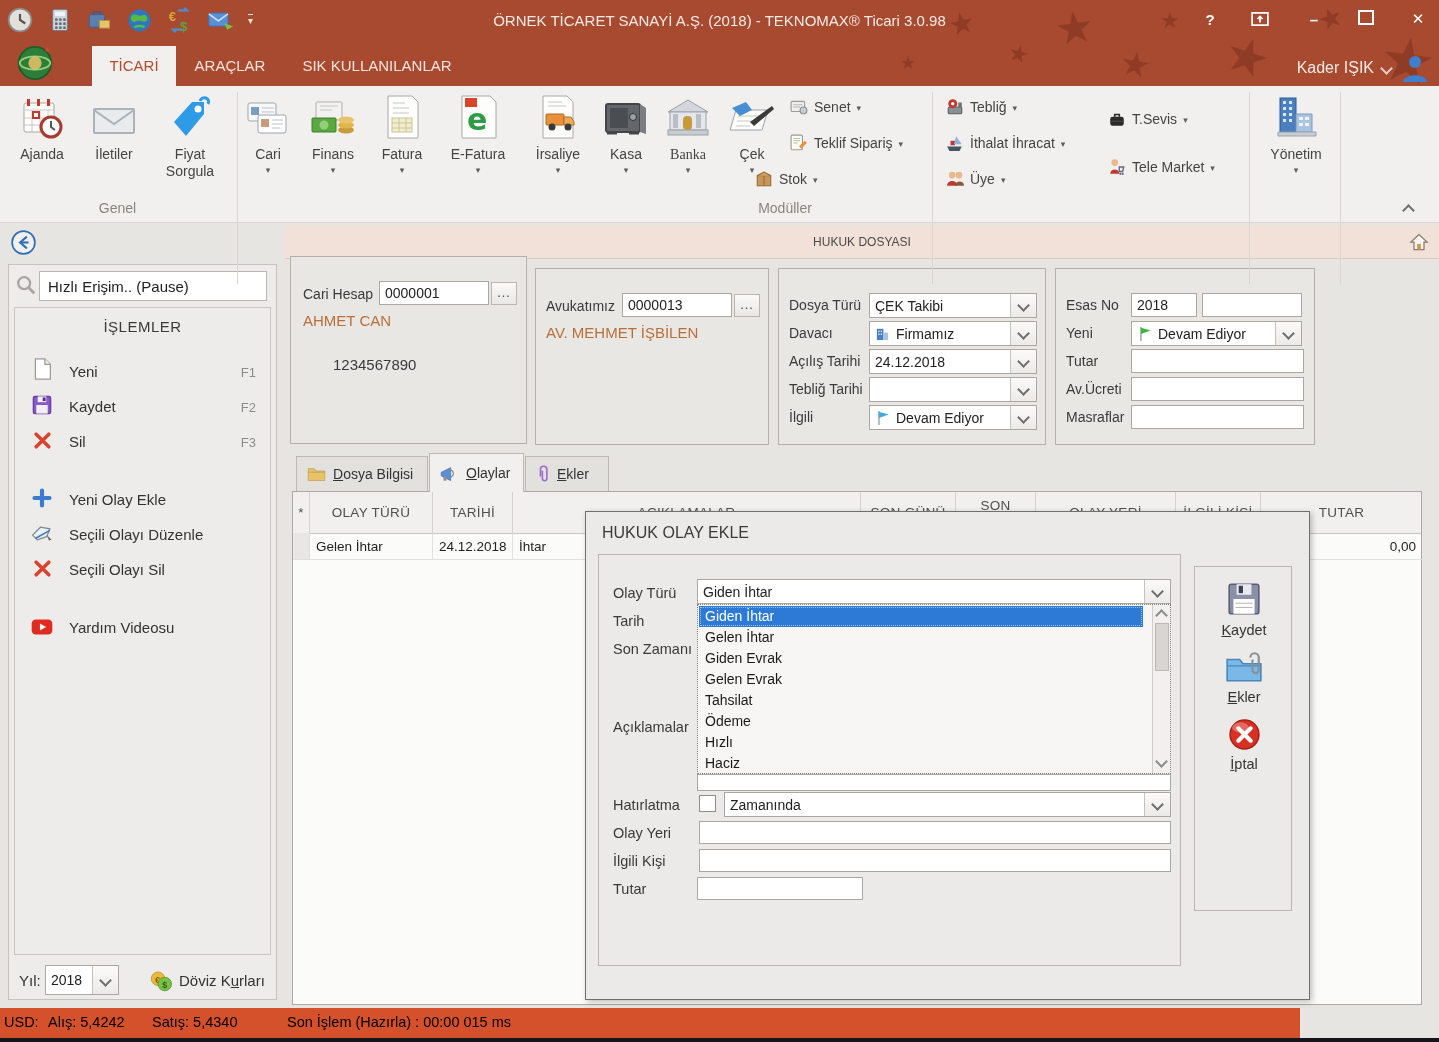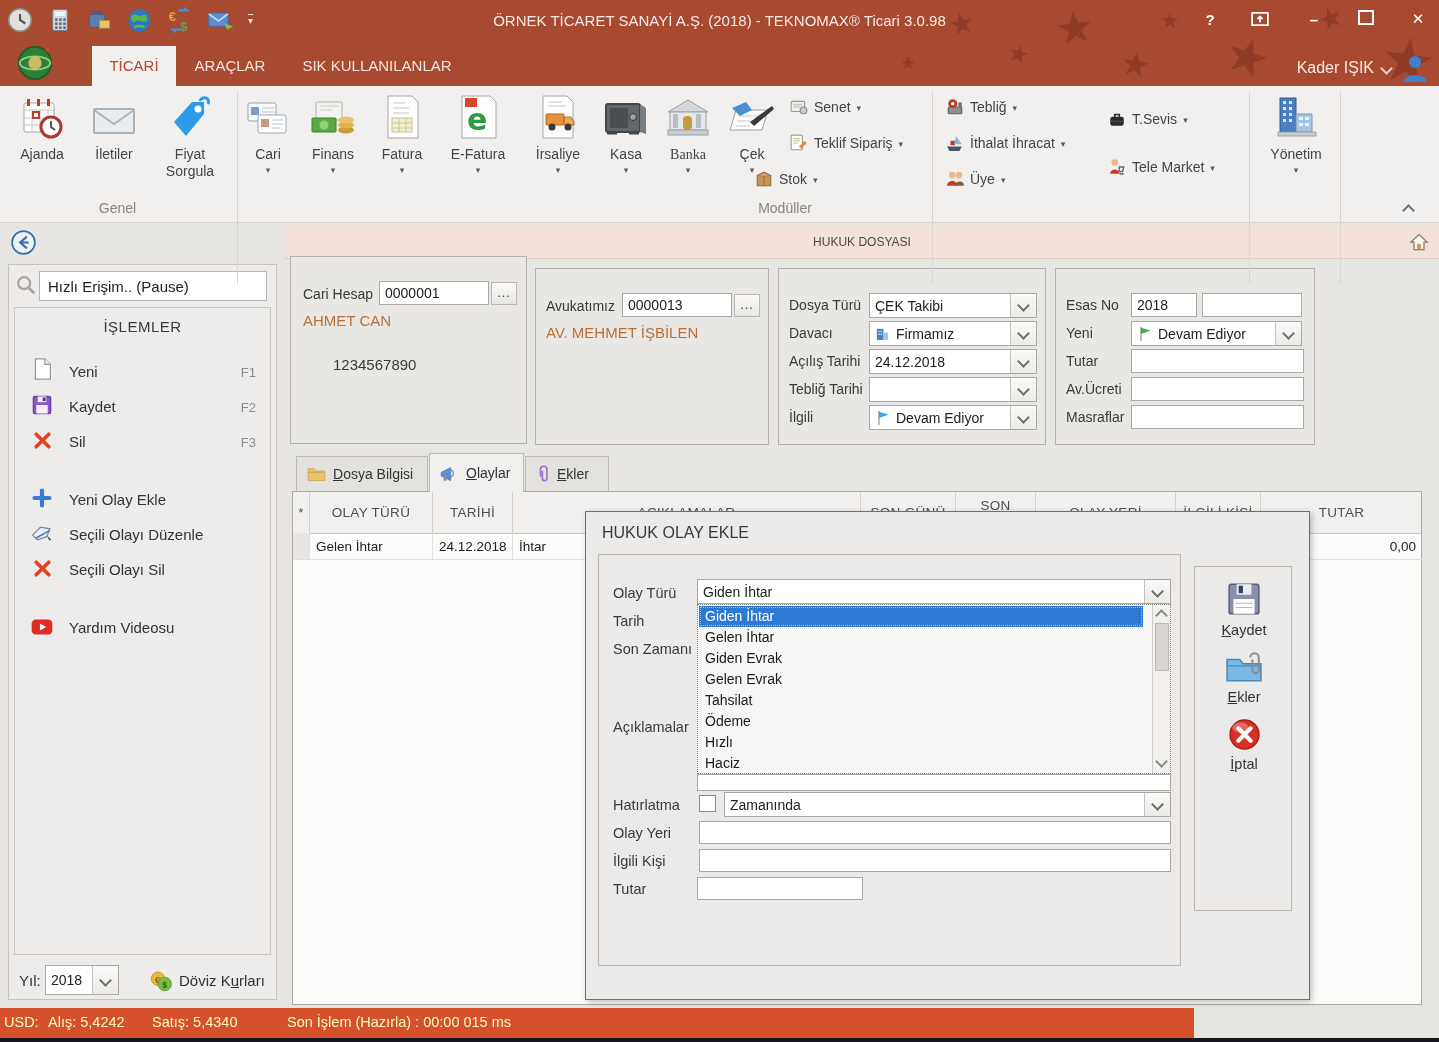--- a/index.html
+++ b/index.html
@@ -66,21 +66,21 @@
   .mbox{position:absolute;border:1px solid #B9B6B2;box-sizing:border-box;}
   .mlabel{position:absolute;font-size:14.5px;color:#3A3A3A;white-space:nowrap;}
   .ddlist{position:absolute;left:110px;top:90px;width:474px;height:170px;background:#F7F6F5;border:1px dotted #808080;box-sizing:border-box;z-index:12;}
   .dditem{position:absolute;left:1px;width:438px;height:21px;line-height:21px;padding-left:6px;font-size:14px;color:#1A1A1A;}
   .dditem.sel{background:#2D7AD6;color:#fff;outline:1px dotted #9CC4EE;outline-offset:-2px;}
   .scrolltrack{position:absolute;right:0;top:0;bottom:0;width:17px;background:#F1F0EE;border-left:1px solid #D0CDC9;}
   .thumb{position:absolute;left:2px;top:18px;width:12px;height:46px;background:#D8D5D2;border:1px solid #BCB9B5;}
   .mbtn{position:absolute;width:96px;text-align:center;font-size:14.5px;color:#333;}
   .checkbox{position:absolute;width:17px;height:17px;background:#fff;border:1px solid #8C8C8C;box-sizing:border-box;}
   
-  .status{position:absolute;left:0;top:1008px;width:1194px;height:30px;background:#D5512C;color:#fef9c3;font-size:14.5px;z-index:11;}
+  .status{position:absolute;left:0;top:1008px;width:1300px;height:30px;background:#D5512C;color:#000000;font-size:14.5px;z-index:11;}
   .status span{position:absolute;top:6px;white-space:nowrap;}
   .bstrip{position:absolute;left:0;top:1038px;width:1439px;height:4px;background:#14141C;z-index:11;}
   svg{display:block;}
 </style>
 </head>
 <body>
 
 <div id="root">
 
   <div class="hdr">

